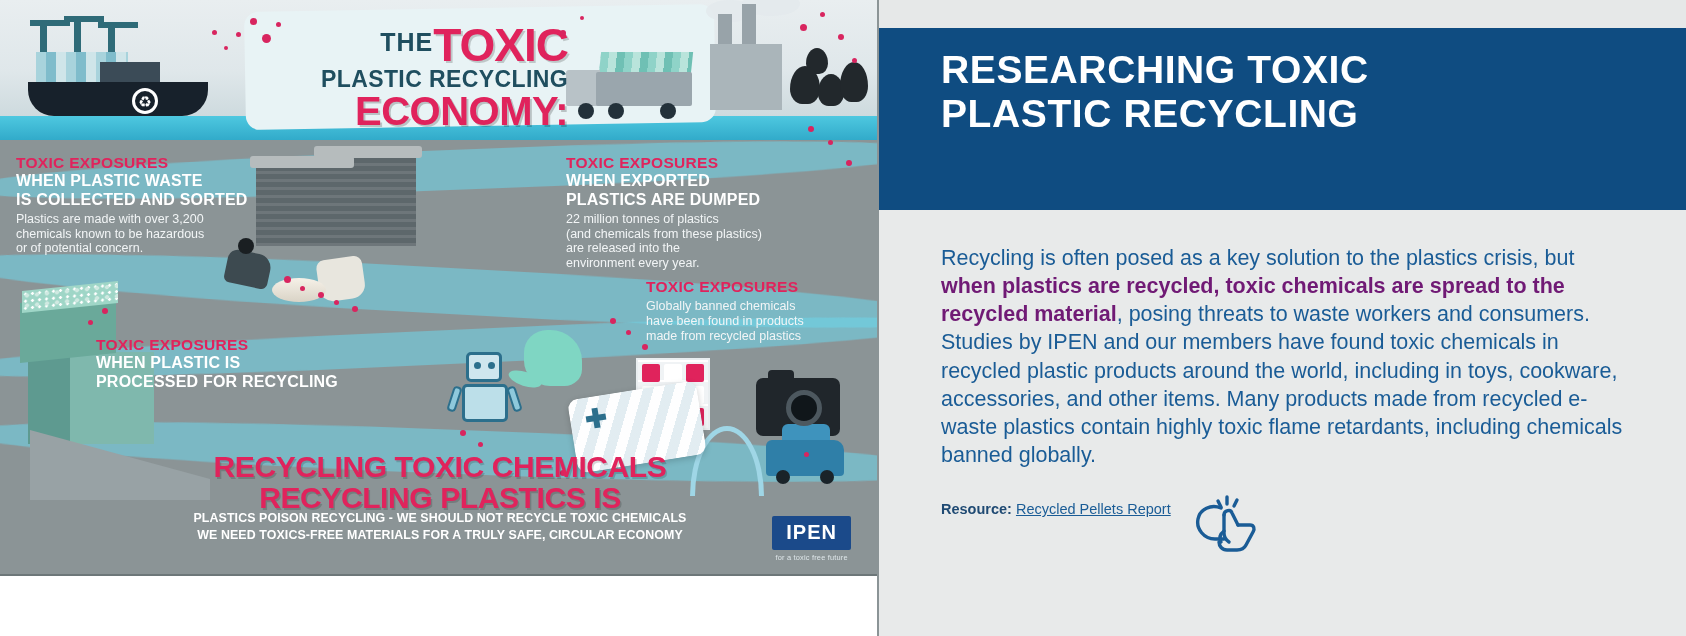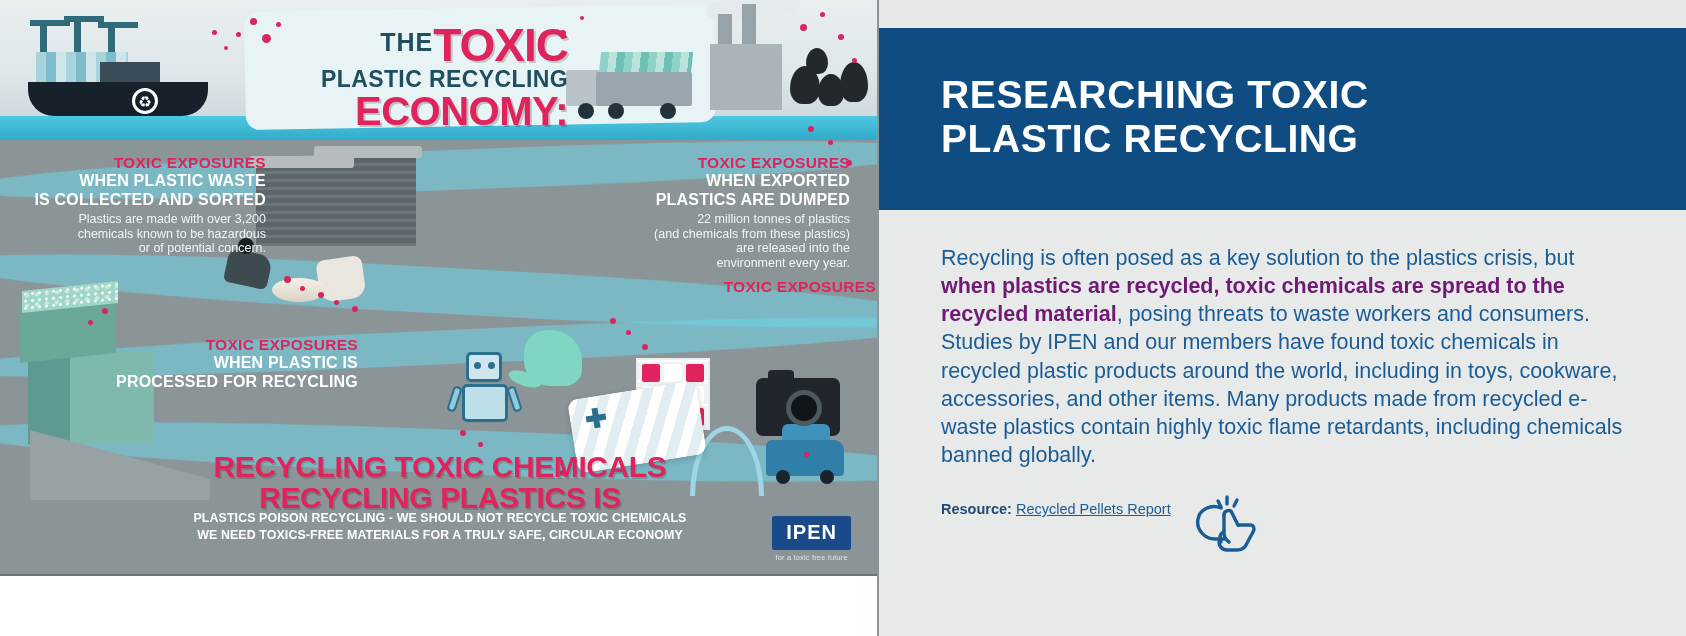--- a/index.html
+++ b/index.html
@@ -149,21 +149,21 @@
   .car{position:absolute;left:766px;top:440px;width:78px;height:36px;background:#2f7fa8;border-radius:6px 10px 4px 4px;z-index:6;}
   .car-top{position:absolute;left:782px;top:424px;width:48px;height:20px;background:#3e93bd;border-radius:6px 6px 0 0;z-index:6;}
   .car-w{position:absolute;width:14px;height:14px;background:#1a2329;border-radius:50%;z-index:7;top:470px;}
   .cw1{left:776px;} .cw2{left:820px;}
   .headband{position:absolute;left:690px;top:426px;width:74px;height:70px;border:5px solid #9fd6e6;border-radius:50% 50% 0 0 / 100% 100% 0 0;border-bottom:none;z-index:6;}
 
   
   .speck { position:absolute; background:#d8255f; border-radius:50%; z-index:7; }
 
   
-  .cap { position: absolute; z-index: 9; text-align: right; }
+  .cap { position: absolute; z-index: 9; text-align: left; }
   .cap .tox { color:#e0235c; font-weight:800; font-size:15.5px; letter-spacing:.3px; line-height:1.18; }
   .cap .hd  { color:#ffffff; font-weight:800; font-size:16px; letter-spacing:.2px; line-height:1.15; }
   .cap .bd  { color:#f2f5f6; font-weight:400; font-size:12.5px; line-height:1.17; margin-top:3px; }
 
   #cap1 { left: 16px;  top: 154px; width: 250px; }
   #cap2 { left: 566px; top: 154px; width: 284px; }
   #cap3 { left: 96px;  top: 336px; width: 262px; }
   #cap4 { left: 646px; top: 278px; width: 230px; }
 
   .bigslog { position:absolute; left:150px; top:452px; width:580px; text-align:center; z-index:9;}
@@ -175,21 +175,21 @@
   .ipen-box{ background:#1b4a8a; color:#fff; font-weight:800; font-size:20px; letter-spacing:1px; padding:5px 14px 6px; border-radius:2px;}
   .ipen-tag{ color:#dfe7ea; font-size:7.4px; margin-top:3px; letter-spacing:.2px;}
 
   
   #right {
     flex: 1 1 auto; position: relative; background: #e8eaea; height: 636px;
   }
   #right-top-gap { height: 28px; background: #e6e8e8; }
   #title-band {
     background: #0f4c81; color: #fff;
-    padding: 45px 0 28px 64px;
+    padding: 20px 0 28px 64px;
     height: 182px;
   }
   #title-band .t {
     font-size: 39px; font-weight: 800; line-height: 1.13; letter-spacing: .6px;
   }
   #body-wrap { padding: 34px 60px 0 64px; }
   #paragraph {
     color: #1a5c96; font-size: 21.5px; line-height: 1.31; font-weight:400;
   }
   #paragraph b { font-weight: 800; color:#701a75; }
@@ -353,20 +353,23 @@
     </div>
 
     <div class="cap" id="cap3">
       <div class="tox">TOXIC EXPOSURES</div>
       <div class="hd" style="white-space:pre-line">WHEN PLASTIC IS
 PROCESSED FOR RECYCLING</div>
     </div>
 
     <div class="cap" id="cap4">
       <div class="tox">TOXIC EXPOSURES</div>
+      <div class="bd" style="white-space:pre-line">Globally banned chemicals
+have been found in products
+made from recycled plastics</div>
     </div>
 
     <div class="bigslog">
       <div class="l">RECYCLING TOXIC CHEMICALS</div>
       <div class="l">RECYCLING PLASTICS IS</div>
     </div>
     <div class="subslog">
       <div class="l">PLASTICS POISON RECYCLING - WE SHOULD NOT RECYCLE TOXIC CHEMICALS</div>
       <div class="l">WE NEED TOXICS-FREE MATERIALS FOR A TRULY SAFE, CIRCULAR ECONOMY</div>
     </div>

